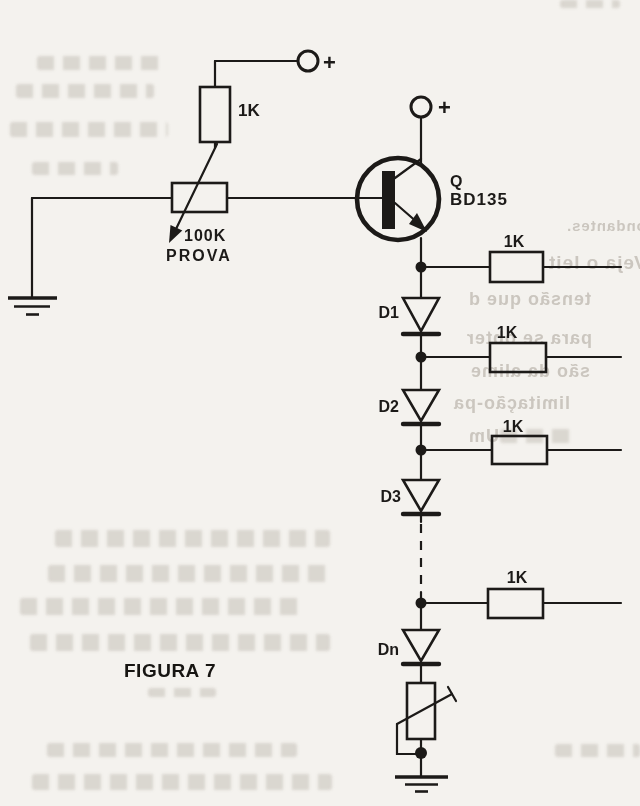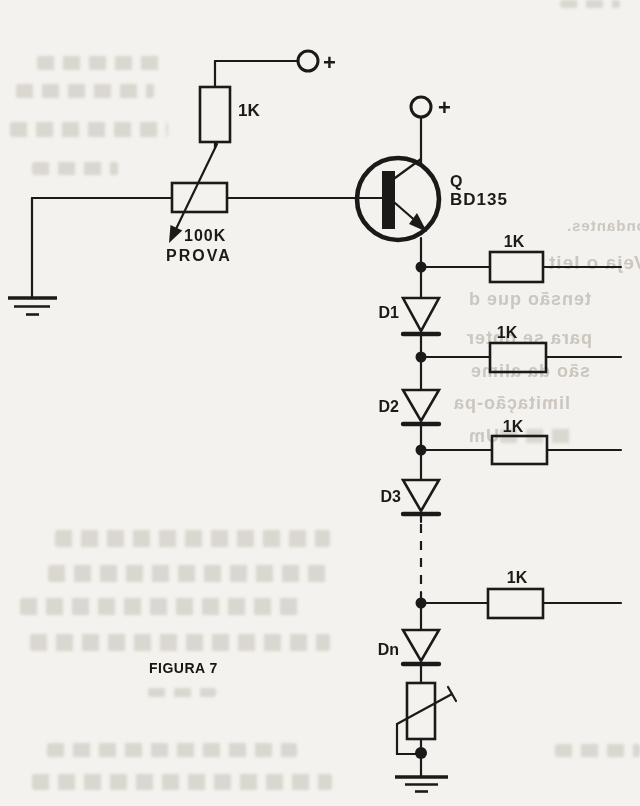--- a/index.html
+++ b/index.html
@@ -23,21 +23,21 @@
   
   .schematic{position:absolute;left:0;top:0;}
   .w    {stroke:#1c1a18;stroke-width:2.2;fill:none;stroke-linecap:round;}
   .comp {stroke:#1c1a18;stroke-width:2.6;fill:none;}
   .term {stroke:#1c1a18;stroke-width:3;fill:none;}
   .bar  {stroke:#1c1a18;stroke-width:4.4;fill:none;stroke-linecap:round;}
   .dash {stroke:#1c1a18;stroke-width:2.2;fill:none;stroke-dasharray:9 8;}
   .ink  {fill:#1c1a18;stroke:none;}
   svg text{fill:#1c1a18;font-family:"Liberation Sans",sans-serif;font-weight:600;}
   .figura{
-    position:absolute;left:149px;top:660px;font-size:14px;font-weight:700;
+    position:absolute;left:124px;top:660px;font-size:19px;font-weight:700;
     letter-spacing:.5px;color:#171512;
   }
 </style>
 </head>
 <body>
 
 <div class="page">
 
   <div class="bleed-smudge" style="left:560px;top:0;width:60px;height:8px;"></div>
   <div class="bleed-smudge" style="left:37px;top:56px;width:130px;height:14px;"></div>

